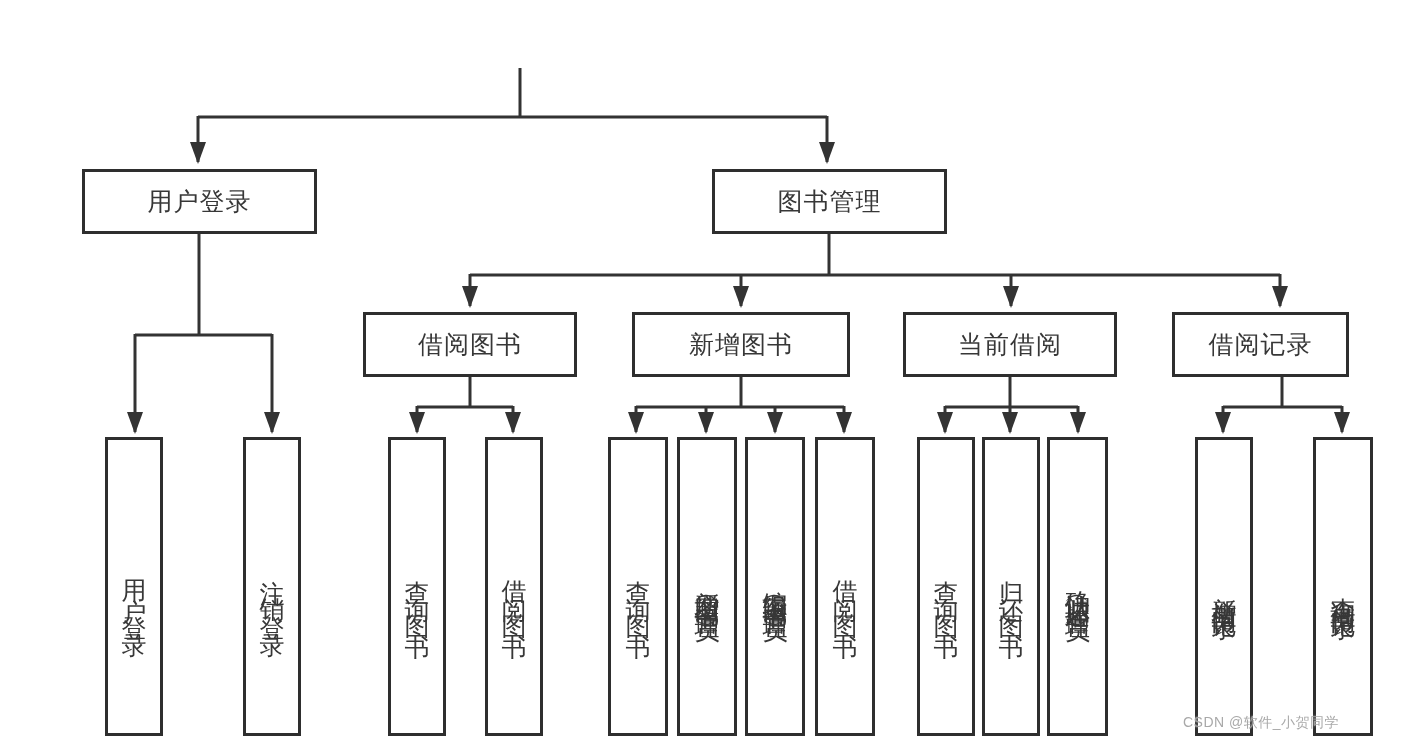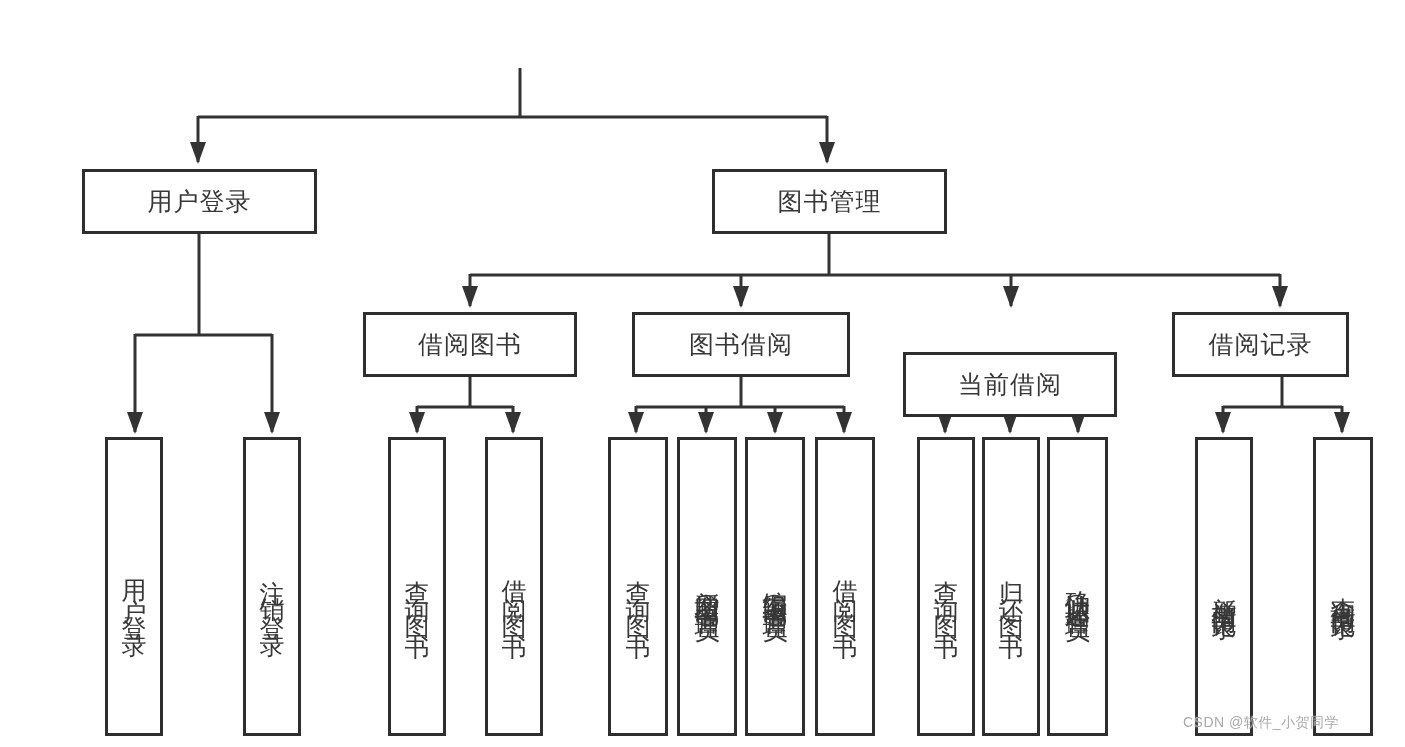--- a/index.html
+++ b/index.html
@@ -96,22 +96,22 @@
       <path d="M1223,406 V432" marker-end="url(#arw)"></path>
       <path d="M1342,406 V432" marker-end="url(#arw)"></path>
     </g>
   </svg>
 
 
   <div class="box" style="left:82px;top:169px;width:235px;height:65px;">用户登录</div>
   <div class="box" style="left:712px;top:169px;width:235px;height:65px;">图书管理</div>
 
   <div class="box" style="left:363px;top:312px;width:214px;height:65px;">借阅图书</div>
-  <div class="box" style="left:632px;top:312px;width:218px;height:65px;">图书借阅</div>
-  <div class="box" style="left:903px;top:312px;width:214px;height:65px;margin-top:40px;">当前借阅</div>
+  <div class="box" style="left:632px;top:312px;width:218px;height:65px;">新增图书</div>
+  <div class="box" style="left:903px;top:312px;width:214px;height:65px;">当前借阅</div>
   <div class="box" style="left:1172px;top:312px;width:177px;height:65px;">借阅记录</div>
 
   <div class="box leaf" style="left:105px;top:437px;width:58px;height:299px;">
     <span class="v-label loose">用户登录</span>
   </div>
   <div class="box leaf" style="left:243px;top:437px;width:58px;height:299px;">
     <span class="v-label loose">注销登录</span>
   </div>
 
   <div class="box leaf" style="left:388px;top:437px;width:58px;height:299px;">

